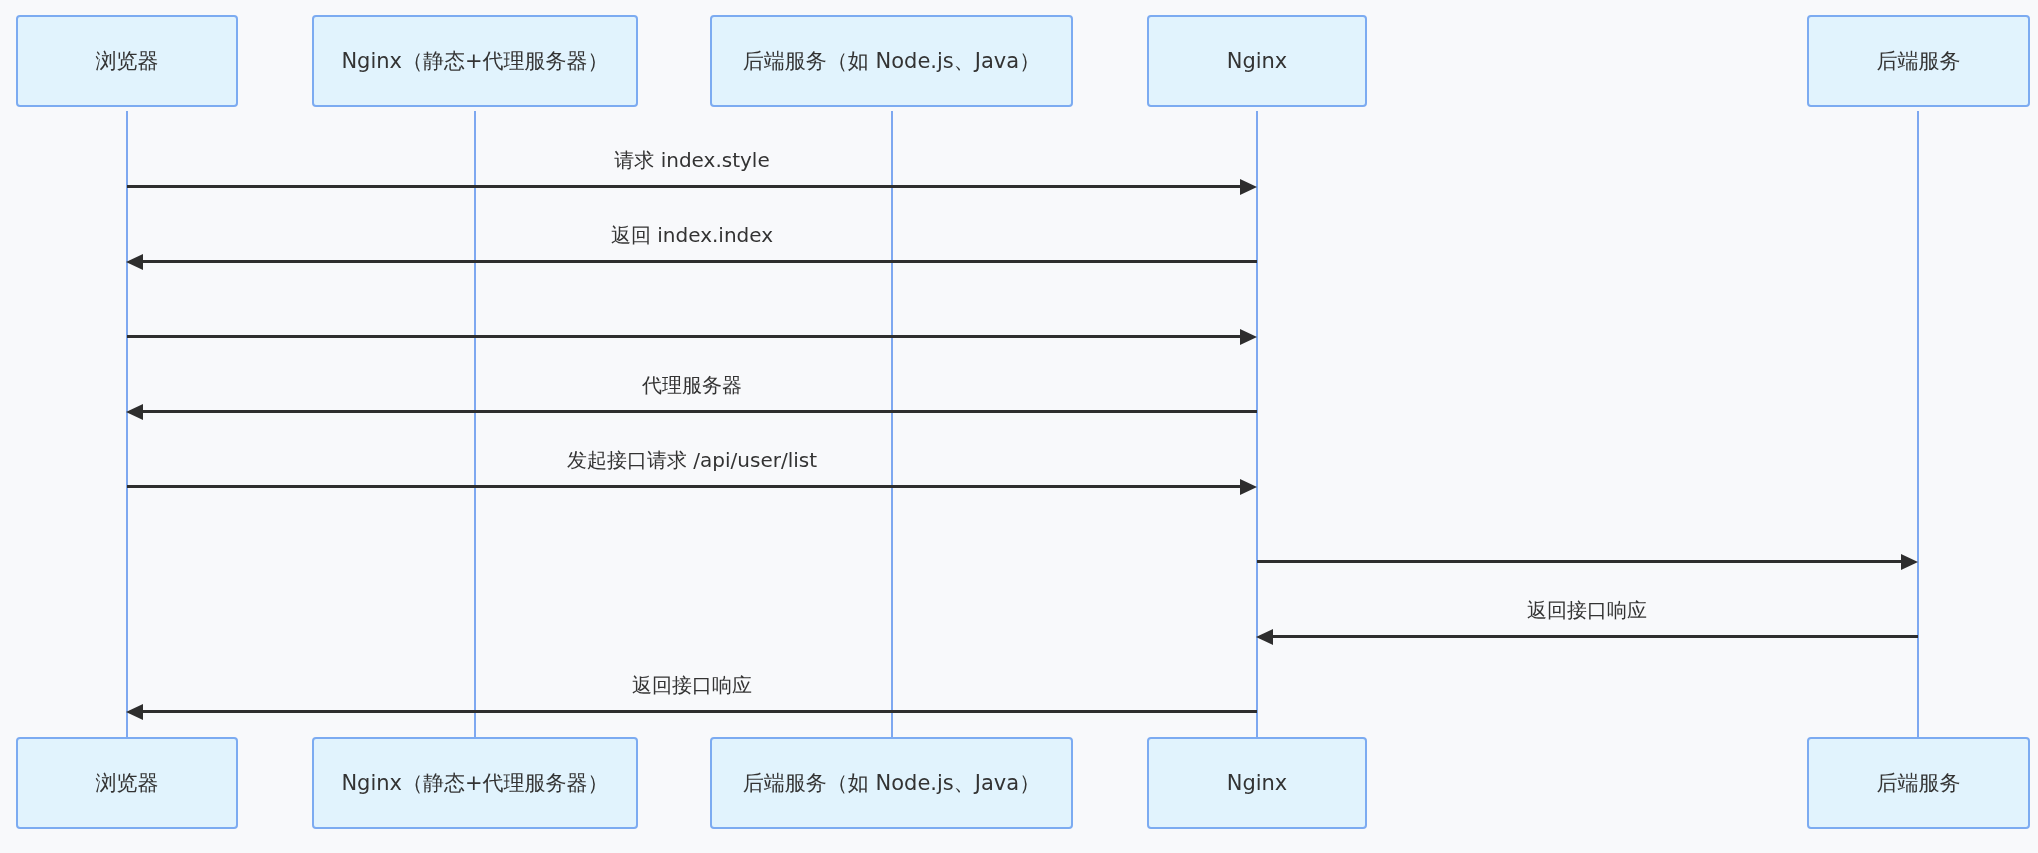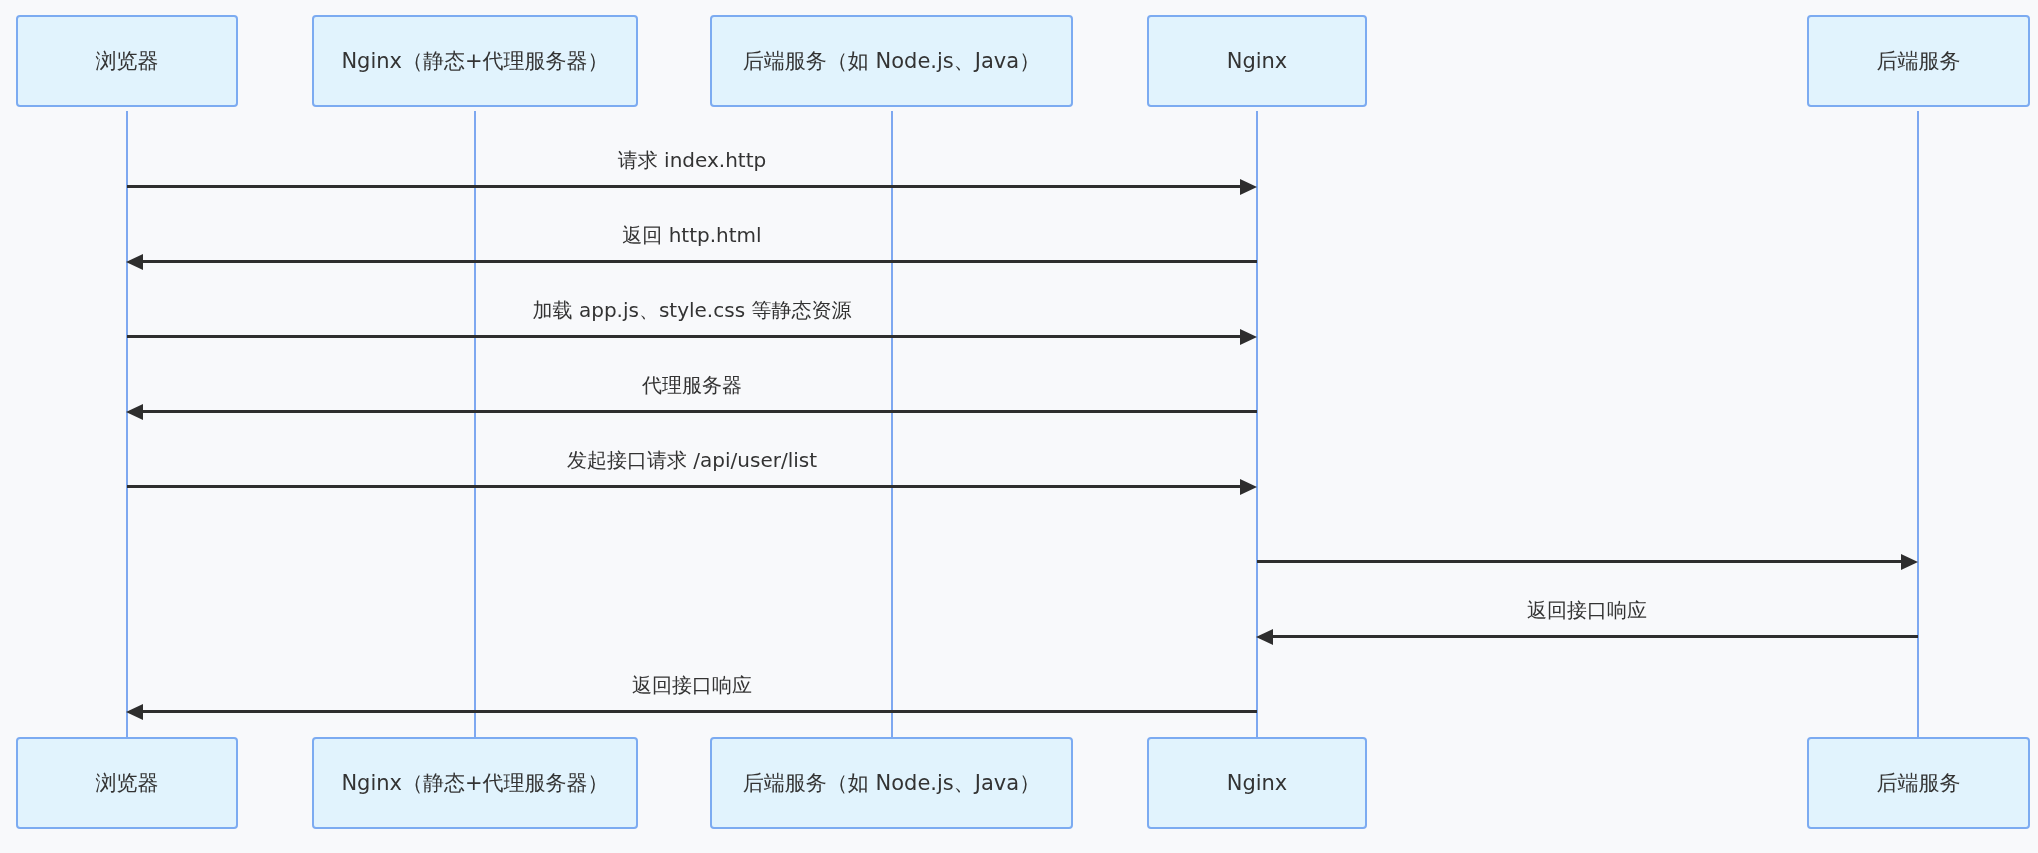--- a/index.html
+++ b/index.html
@@ -105,29 +105,28 @@
   <div class="actor-box bottom" style="left:710px; width:363px;">
     <span>后端服务（如 Node.js、Java）</span>
   </div>
   <div class="actor-box bottom" style="left:1147px; width:220px;">
     <span>Nginx</span>
   </div>
   <div class="actor-box bottom" style="left:1807px; width:223px;">
     <span>后端服务</span>
   </div>
 
-  <div class="msg-label" style="left:692px; top:147px;">请求 index.http</div>
+  <div class="msg-label" style="left:692px; top:147px;">请求 index.style</div>
   <div class="msg-line" style="left:127px; top:185px; width:1115px;"></div>
   <div class="msg-head right" style="left:1240px; top:179px;"></div>
 
-  <div class="msg-label" style="left:692px; top:222px;">返回 http.html</div>
+  <div class="msg-label" style="left:692px; top:222px;">返回 index.index</div>
   <div class="msg-line" style="left:143px; top:260px; width:1114px;"></div>
   <div class="msg-head left" style="left:126px; top:254px;"></div>
 
-  <div class="msg-label" style="left:692px; top:297px;">加载 app.js、style.css 等静态资源</div>
   <div class="msg-line" style="left:127px; top:335px; width:1115px;"></div>
   <div class="msg-head right" style="left:1240px; top:329px;"></div>
 
   <div class="msg-label" style="left:692px; top:372px;">代理服务器</div>
   <div class="msg-line" style="left:143px; top:410px; width:1114px;"></div>
   <div class="msg-head left" style="left:126px; top:404px;"></div>
 
   <div class="msg-label" style="left:692px; top:447px;">发起接口请求 /api/user/list</div>
   <div class="msg-line" style="left:127px; top:485px; width:1115px;"></div>
   <div class="msg-head right" style="left:1240px; top:479px;"></div>

